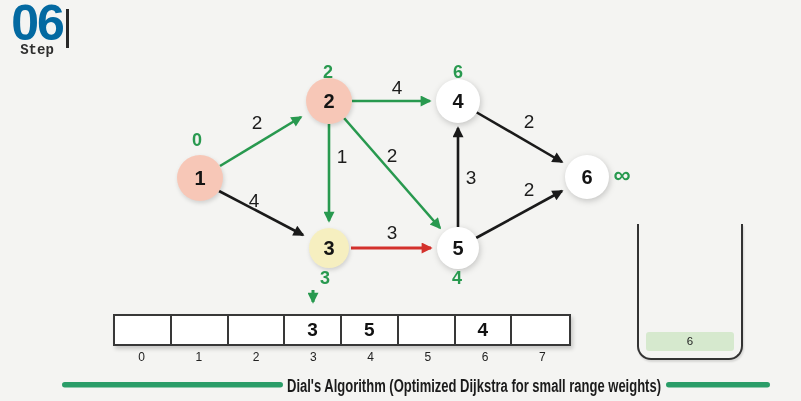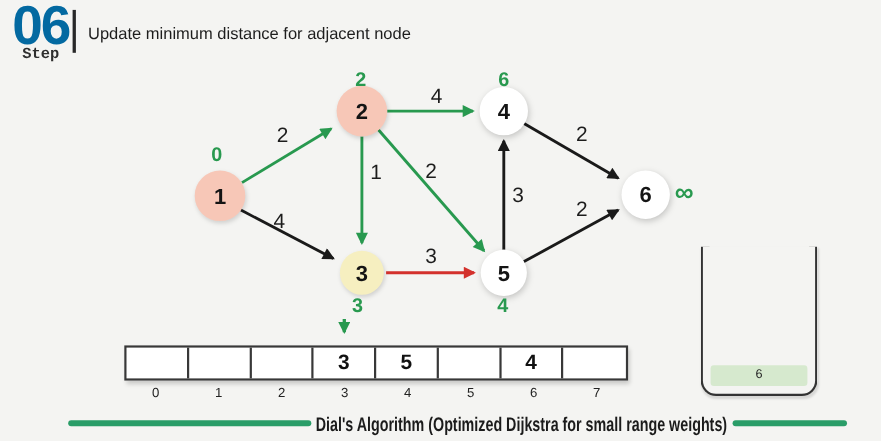--- a/index.html
+++ b/index.html
@@ -50,21 +50,20 @@
 </head>
 <body>
 
 <div class="canvas">
 
   <div class="hdr-left">
     <div class="step-num">06</div>
     <div class="step-lbl">Step</div>
   </div>
   <div class="hdr-divider"></div>
-  <div class="hdr-desc">Update minimum distance for adjacent node</div>
 
   <svg class="gfx" width="801" height="401" viewBox="0 0 801 401" font-family="Liberation Sans, sans-serif">
     <defs>
       <marker id="ah-green" viewBox="0 0 10 10" refX="8.5" refY="5" markerWidth="13" markerHeight="11" orient="auto" markerUnits="userSpaceOnUse">
         <path d="M0,0 L10,5 L0,10 z" fill="#28994f"></path>
       </marker>
       <marker id="ah-black" viewBox="0 0 10 10" refX="8.5" refY="5" markerWidth="13" markerHeight="11" orient="auto" markerUnits="userSpaceOnUse">
         <path d="M0,0 L10,5 L0,10 z" fill="#1a1a1a"></path>
       </marker>
       <marker id="ah-red" viewBox="0 0 10 10" refX="8.5" refY="5" markerWidth="13" markerHeight="11" orient="auto" markerUnits="userSpaceOnUse">

